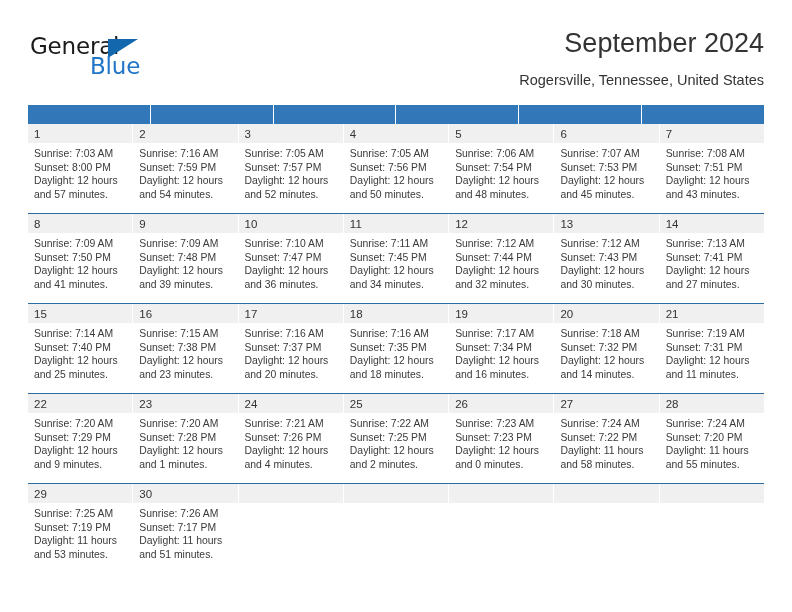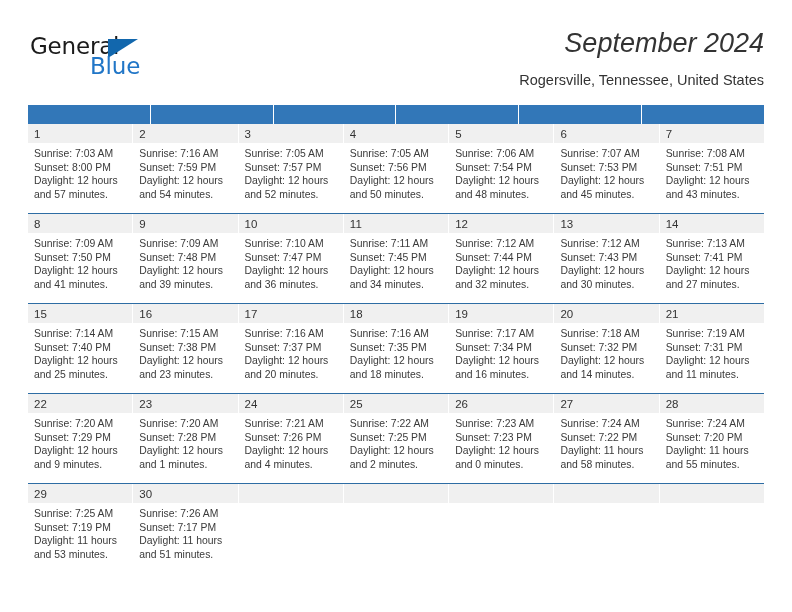--- a/index.html
+++ b/index.html
@@ -75,21 +75,20 @@
     right: 0;
     top: 0;
     text-align: right;
   }
   .cal-title {
     font-size: 27px;
     font-weight: 400;
     color: #333333;
     line-height: 34px;
     white-space: nowrap;
-    font-style: italic;
   }
   .cal-subtitle {
     font-size: 14.5px;
     font-weight: 400;
     color: #333333;
     line-height: 20px;
     margin-top: 10px;
     white-space: nowrap;
   }
 

